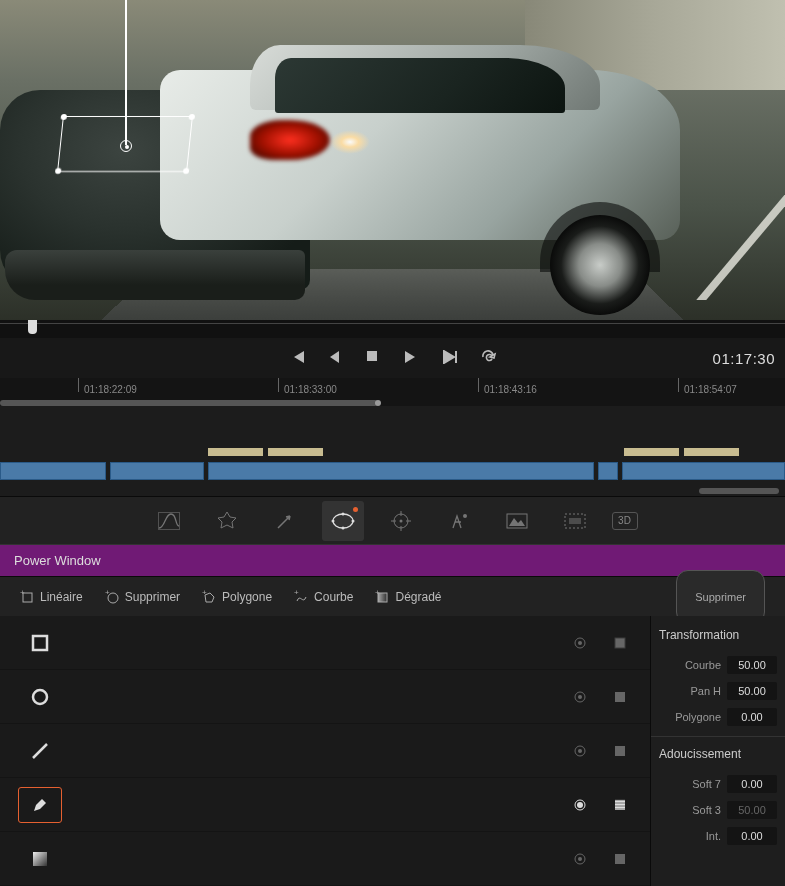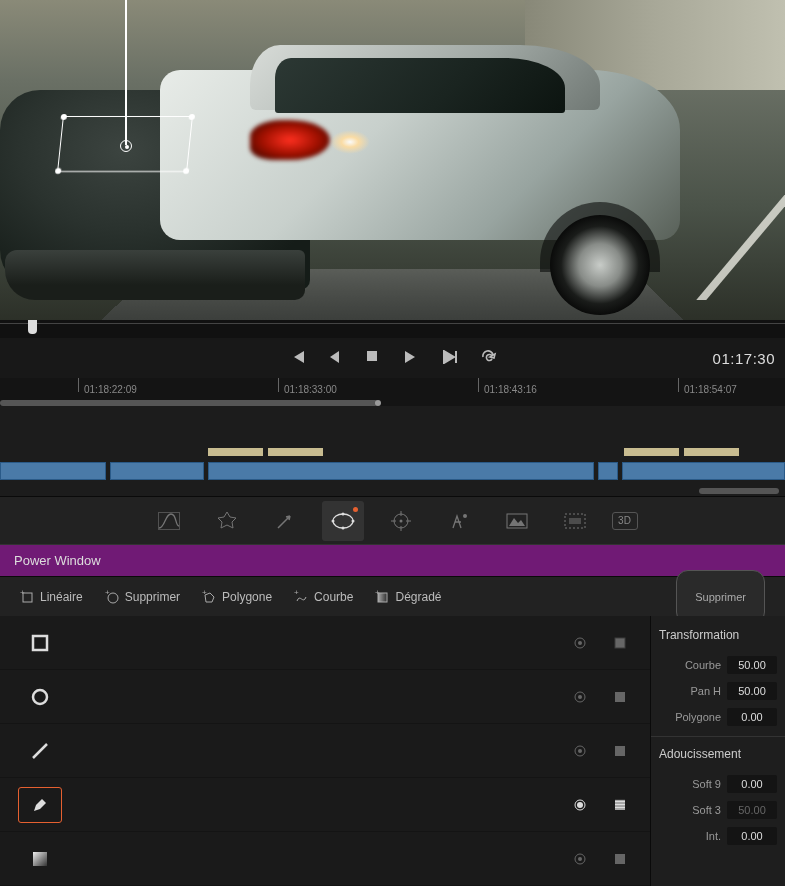--- a/index.html
+++ b/index.html
@@ -396,21 +396,21 @@
         <label>Pan H</label>
         <div class="val">50.00</div>
       </div>
     <div class="prow">
         <label>Polygone</label>
         <div class="val">0.00</div>
       </div>
     <div class="divider"></div>
     <div class="side-title">Adoucissement</div>
     <div class="prow">
-        <label>Soft 9</label>
+        <label>Soft 7</label>
         <div class="val">0.00</div>
       </div>
     <div class="prow dim">
         <label>Soft 3</label>
         <div class="val">50.00</div>
       </div>
     <div class="prow">
         <label>Int.</label>
         <div class="val">0.00</div>
       </div>

